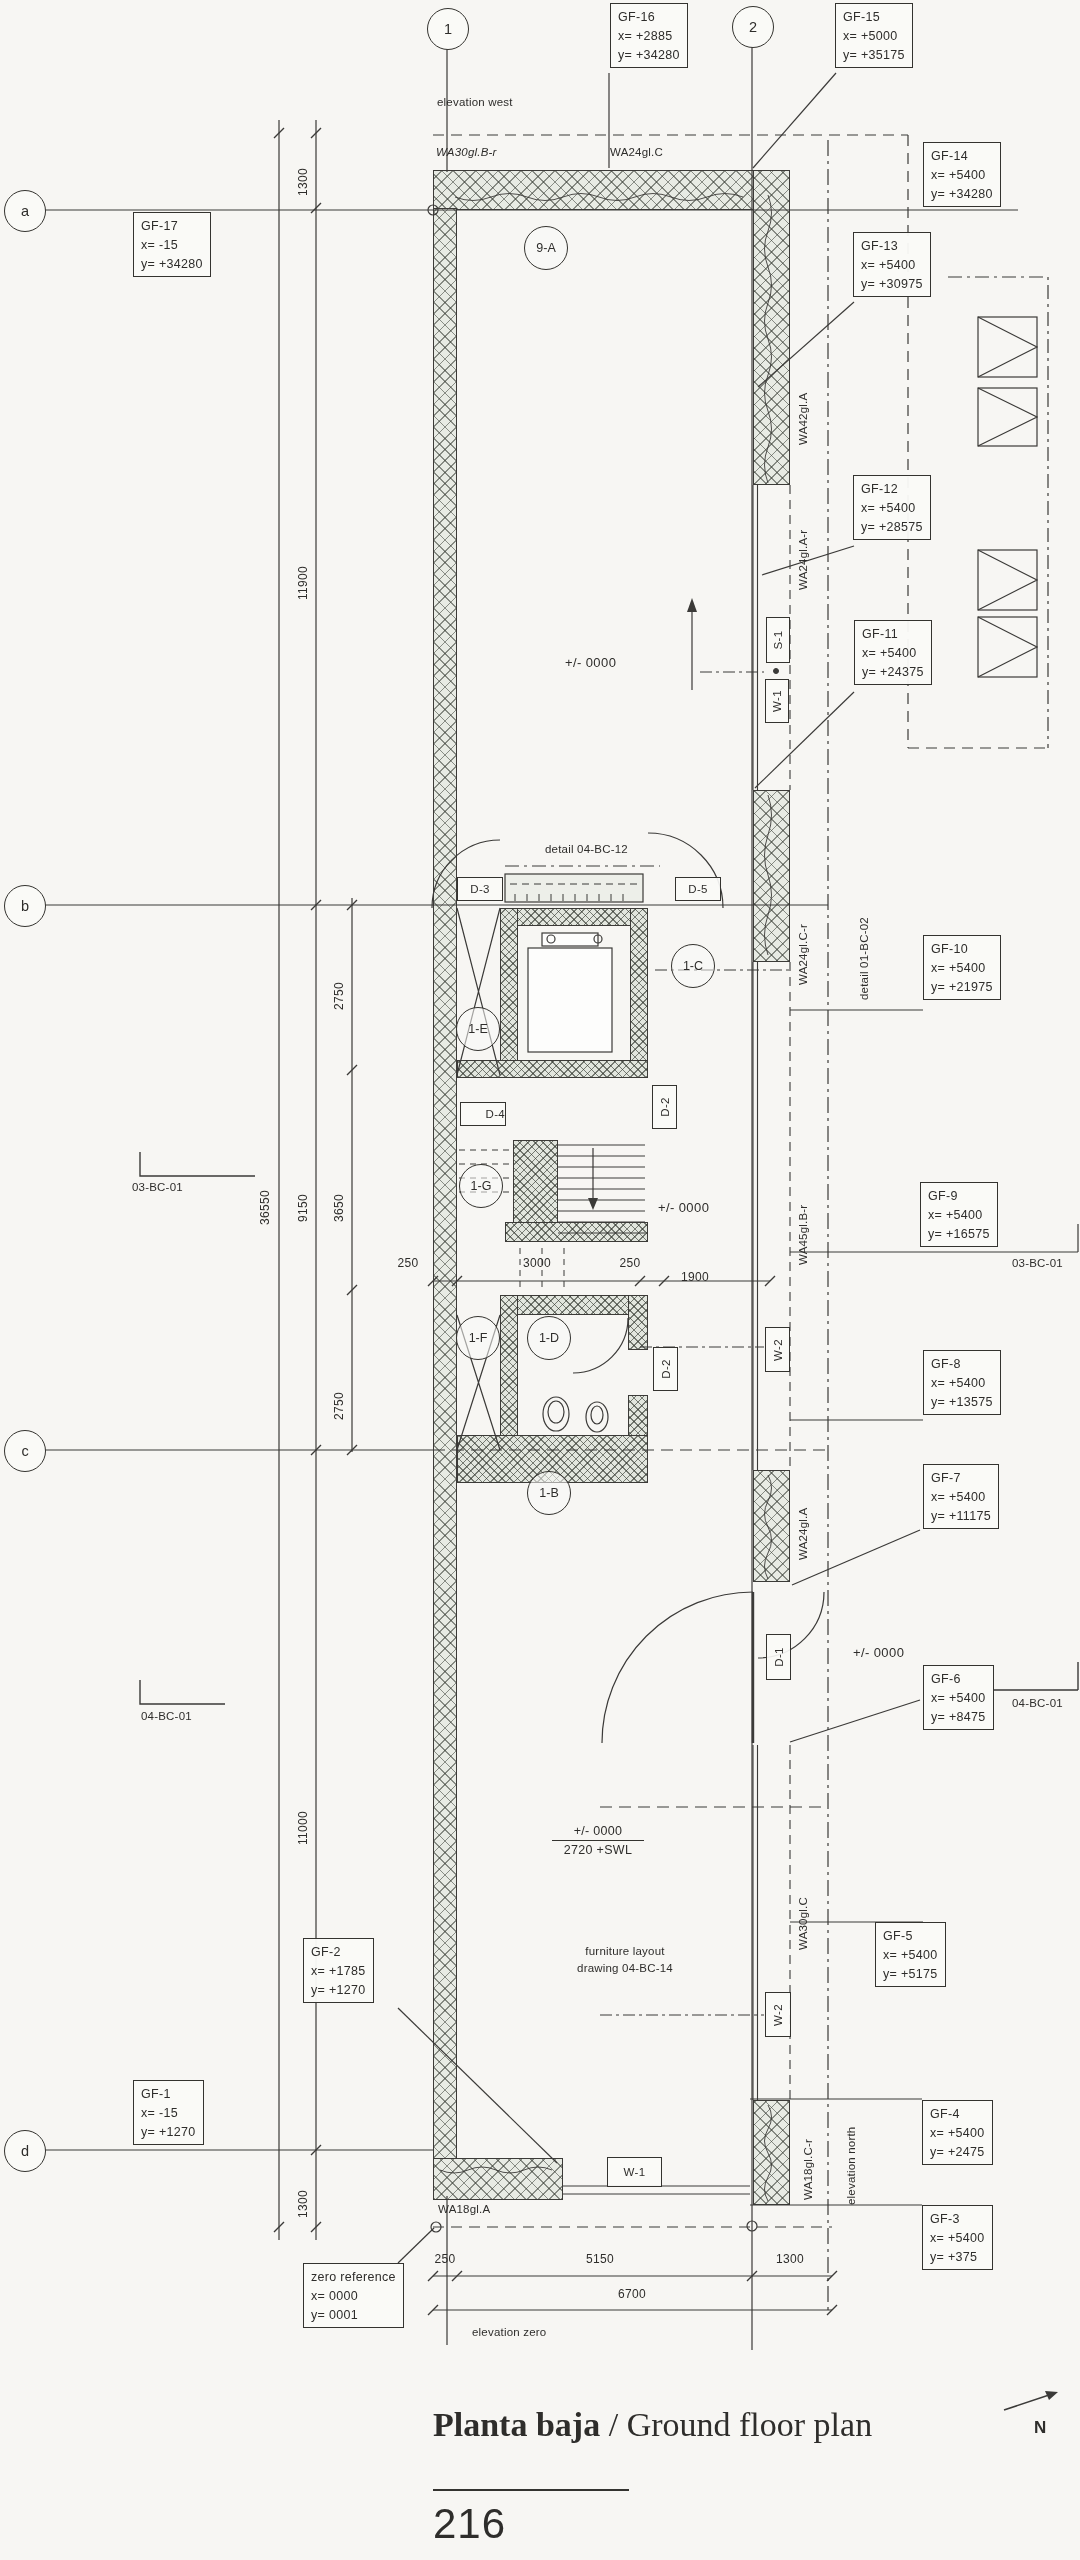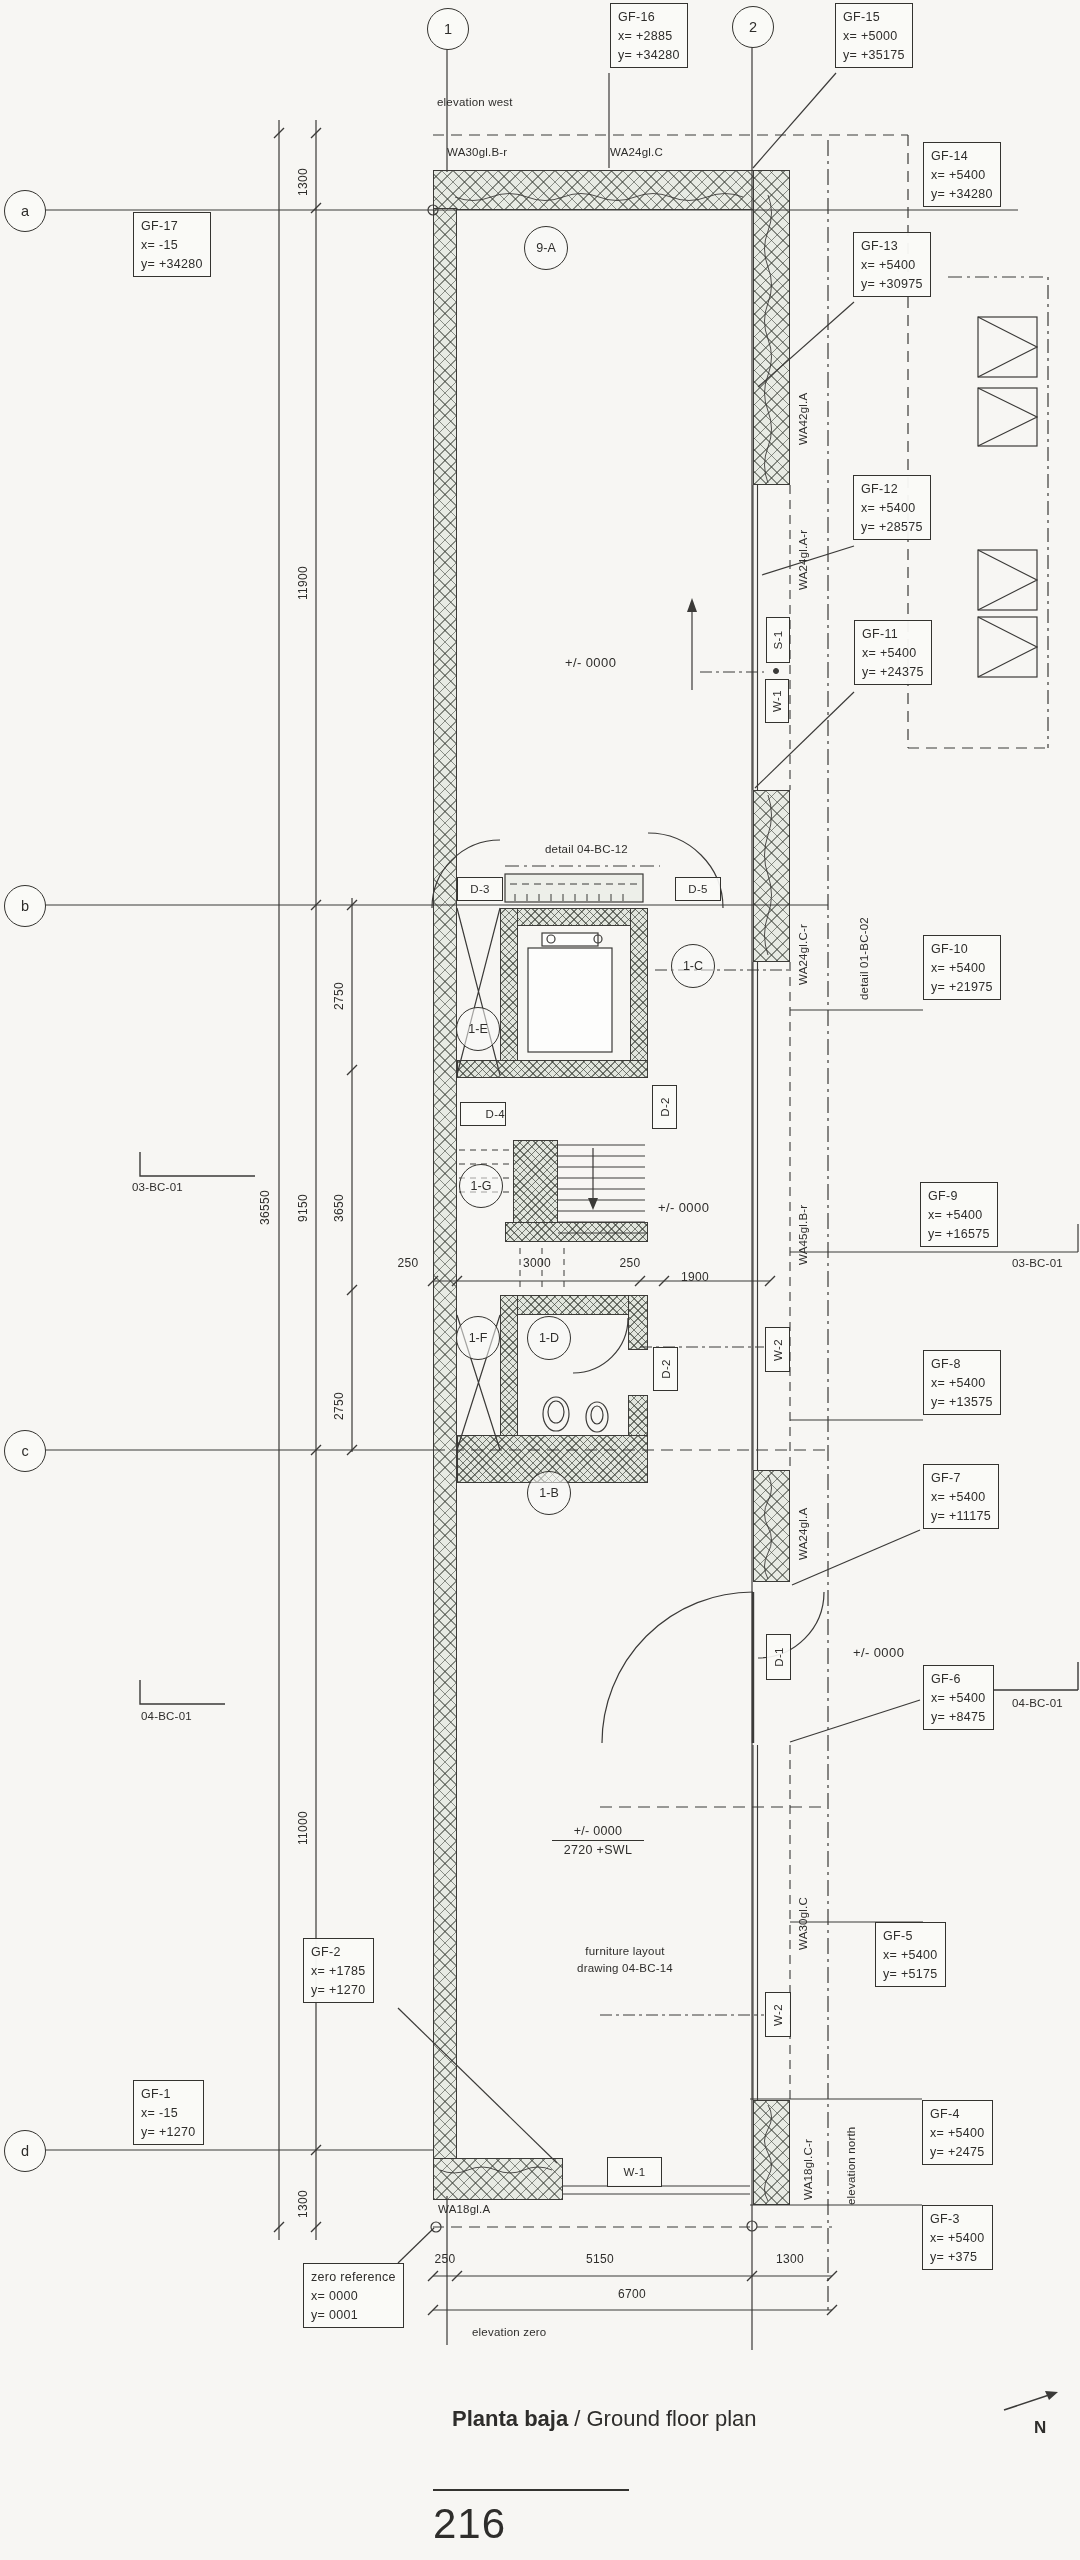--- a/index.html
+++ b/index.html
@@ -26,21 +26,21 @@
   .lbl{position:absolute;z-index:4;font-size:11.5px;letter-spacing:.2px;white-space:nowrap;}
   .lbl.rot{transform:rotate(-90deg);transform-origin:0 0;}
   .dim{position:absolute;z-index:4;font-size:12px;letter-spacing:.3px;white-space:nowrap;}
   .dim.rot{transform:rotate(-90deg);transform-origin:0 0;}
   .dim.h{width:60px;text-align:center;}
   .level{position:absolute;z-index:4;font-size:13px;letter-spacing:.4px;white-space:nowrap;}
   #level-marker{position:absolute;left:552px;top:1824px;z-index:4;width:92px;text-align:center;
                 font-size:12.5px;letter-spacing:.3px;}
   #level-marker .top{border-bottom:1.6px solid #34332f;padding-bottom:2px;}
   #level-marker .bot{padding-top:2px;}
-  #title-block{position:absolute;left:452px;top:2406px;z-index:6;font-size:22px;}
+  #title-block{position:absolute;left:433px;top:2406px;z-index:6;font-size:34px;font-family:Liberation Serif, serif;}
   #title-main{font-weight:bold;}
   #page-rule{position:absolute;left:433px;top:2489px;width:196px;height:2px;background:#34332f;z-index:6;}
   #page-number{position:absolute;left:433px;top:2500px;z-index:6;font-size:42px;letter-spacing:1px;}
   #north-label{position:absolute;left:1034px;top:2418px;z-index:6;font-size:17px;font-weight:bold;}
 </style>
 </head>
 <body>
 
 <div id="plan">
 
@@ -345,21 +345,21 @@
     </div>
     <div class="tagbox rot" style="left: 765px; top: 1327px; width: 23px; height: 43px;">
       <span>W-2</span>
     </div>
     <div class="tagbox rot" style="left: 765px; top: 1992px; width: 24px; height: 43px;">
       <span>W-2</span>
     </div>
     <div class="tagbox" style="left: 607px; top: 2157px; width: 53px; height: 28px;">
       <span>W-1</span>
     </div>
-    <div class="lbl" style="left: 447px; top: 146px;">WA30gl.B-r</div>
+    <div class="lbl" style="left: 436px; top: 146px; font-style: italic;">WA30gl.B-r</div>
     <div class="lbl" style="left: 610px; top: 146px;">WA24gl.C</div>
     <div class="lbl rot" style="left: 797px; top: 445px;">WA42gl.A</div>
     <div class="lbl rot" style="left: 797px; top: 590px;">WA24gl.A-r</div>
     <div class="lbl rot" style="left: 797px; top: 985px;">WA24gl.C-r</div>
     <div class="lbl rot" style="left: 797px; top: 1265px;">WA45gl.B-r</div>
     <div class="lbl rot" style="left: 797px; top: 1560px;">WA24gl.A</div>
     <div class="lbl rot" style="left: 797px; top: 1950px;">WA30gl.C</div>
     <div class="lbl rot" style="left: 802px; top: 2200px;">WA18gl.C-r</div>
     <div class="lbl" style="left: 438px; top: 2203px;">WA18gl.A</div>
     <div class="lbl" style="left: 437px; top: 96px;">elevation west</div>

